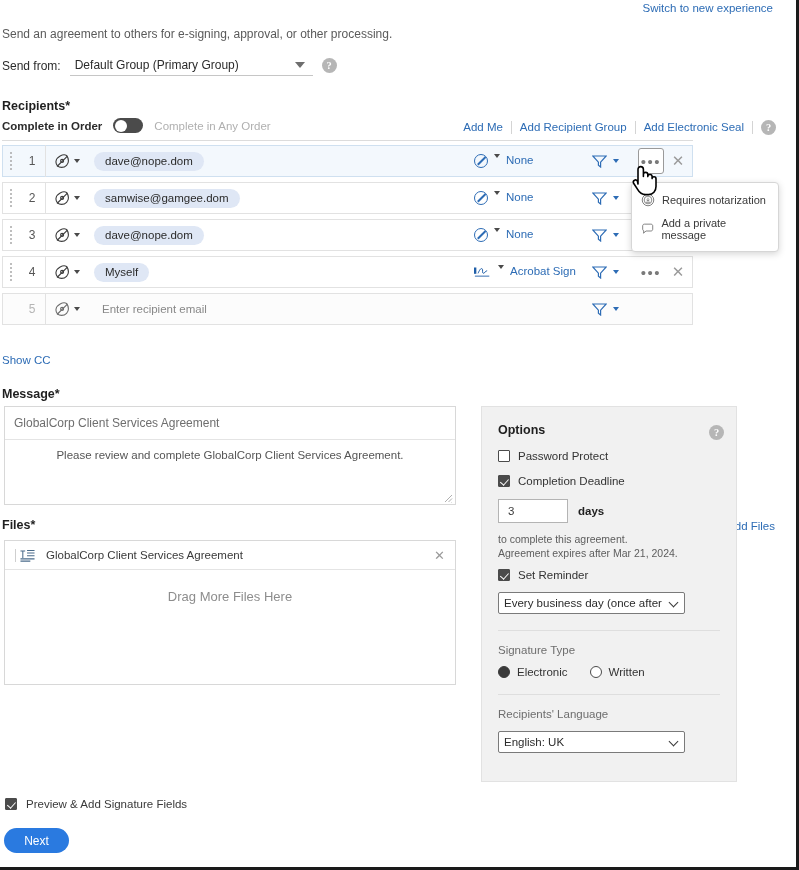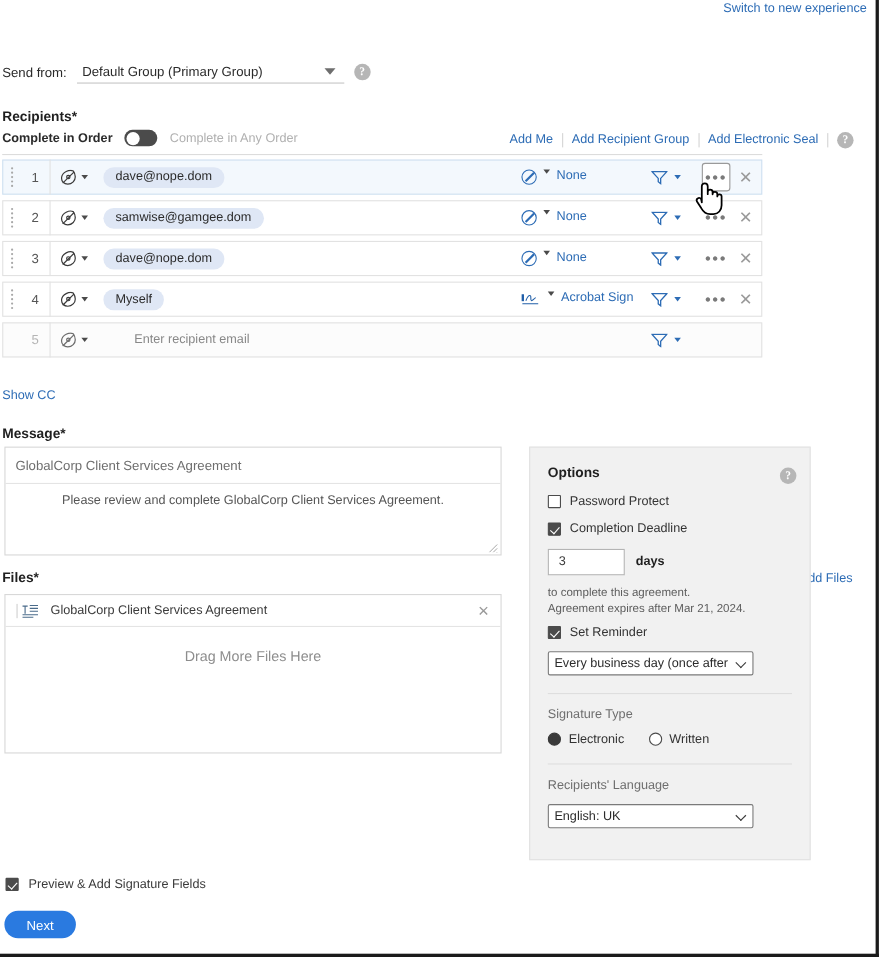--- a/index.html
+++ b/index.html
@@ -15,21 +15,21 @@
     width: 799px; height: 870px;
     background: #ffffff;
     border-right: 3px solid #1a1a1a;
     border-bottom: 3px solid #1a1a1a;
     overflow: hidden;
   }
   .inner { position: relative; width: 795px; height: 866px; padding: 0; }
 
   
   .switch-link {
-    position: absolute; right: 7px; top: 2px;
+    position: absolute; right: 22px; top: 2px;
     font-size: 11.5px; color: #2d6cb5; cursor: pointer; padding-left: 29px;
   }
   .h1 {
     position: absolute; left: 2px; top: 2px;
     font-size: 19px; color: #2b2b2b; font-weight: 400; letter-spacing: 0.1px;
   }
   .subtitle {
     position: absolute; left: 2px; top: 27px;
     font-size: 12px; color: #5a5a5a;
   }
@@ -122,21 +122,21 @@
   .chev {
     width: 0; height: 0; border-left: 3.5px solid transparent;
     border-right: 3.5px solid transparent; border-top: 4.5px solid #4a4a4a;
   }
   .chev.blue { border-top-color: #2d6cb5; }
   .chip {
     display: inline-flex; align-items: center; height: 19px;
     background: #dfe7f5; border-radius: 10px; padding: 0 11px;
     font-size: 11.5px; color: #2b2b2b; margin-left: 4px;
   }
-  .placeholder-txt { font-size: 11.5px; color: #888; margin-left: 32px; }
+  .placeholder-txt { font-size: 11.5px; color: #888; margin-left: 12px; }
 
   .rcp-right {
     position: absolute; right: 0; top: 0; height: 100%;
     display: flex; align-items: center; gap: 0;
   }
   .role-cell { display: flex; gap: 6px; width: 118px; cursor: pointer; }
   .role-label { font-size: 11.5px; color: #2d6cb5; }
   .ban {
     width: 14px; height: 14px; border-radius: 50%;
     border: 1.5px solid #2d6cb5; position: relative; flex: none;
@@ -292,20 +292,21 @@
     display: flex; align-items: center; justify-content: center; cursor: pointer;
   }
 </style>
 </head>
 <body>
 
 <div class="page">
 <div class="inner">
 
   <div class="switch-link">Switch to new experience</div>
+  <div class="subtitle">Send an agreement to others for e-signing, approval, or other processing.</div>
 
   <div class="sendfrom-row">
     <span class="sendfrom-label">Send from:</span>
     <div class="sendfrom-select">
       <span>Default Group (Primary Group)</span>
       <span class="caret"></span>
     </div>
     <div class="help-circle">?</div>
   </div>
 
@@ -508,20 +509,37 @@
                 <path d="M0.8 1 L14.2 1 L8.6 7.2 L8.6 12 L6.4 10.2 L6.4 7.2 Z" fill="none" stroke="#2d6cb5" stroke-width="1.2"></path>
               </svg>
           <span class="chev blue"></span>
         </div>
         <div class="more-btn"></div>
         <div class="x-btn"></div>
       </div>
     </div>
   </div>
 
+  <div class="ctx-menu">
+    <div class="ctx-item">
+      <svg width="14" height="14" viewBox="0 0 16 16">
+        <circle cx="8" cy="8" r="6.6" fill="none" stroke="#6d6d6d" stroke-width="1"></circle>
+        <circle cx="8" cy="8" r="4.4" fill="none" stroke="#6d6d6d" stroke-width="0.9"></circle>
+        <path d="M8 5.4 L8 9.2 M6.3 7.6 L8 9.4 L9.7 7.6" fill="none" stroke="#6d6d6d" stroke-width="0.9"></path>
+        <path d="M5.6 10.6 L10.4 10.6" stroke="#6d6d6d" stroke-width="0.9"></path>
+      </svg>
+      <span>Requires notarization</span>
+    </div>
+    <div class="ctx-item">
+      <svg width="14" height="14" viewBox="0 0 16 16">
+        <path d="M2 4.2 C2 3 3 2.2 4.2 2.2 L11.8 2.2 C13 2.2 14 3 14 4.2 L14 8.4 C14 9.6 13 10.4 11.8 10.4 L6 10.4 L3 13 L3.4 10.3 C2.6 10 2 9.3 2 8.4 Z" fill="none" stroke="#6d6d6d" stroke-width="1"></path>
+      </svg>
+      <span>Add a private message</span>
+    </div>
+  </div>
 
   <svg class="cursor" width="32" height="38" viewBox="0 0 32 38">
     <path d="M10 24 L10 9.5 C10 7.8 11.2 6.6 12.7 6.6 C14.2 6.6 15.4 7.8 15.4 9.5 L15.4 16.5
              L15.4 14.6 C15.4 13.3 16.4 12.4 17.6 12.4 C18.8 12.4 19.8 13.3 19.8 14.6 L19.8 16.6
              C19.8 15.4 20.8 14.5 22 14.5 C23.2 14.5 24.1 15.4 24.1 16.6 L24.1 18.6
              C24.1 17.6 25 16.8 26 16.8 C27.1 16.8 28 17.6 28 18.7 L28 26.5
              C28 31 25 34.6 20.6 34.6 L17.6 34.6 C13.6 34.6 11.4 32.6 9.6 29.4
              L5.6 23.2 C5 22 5.4 20.8 6.5 20.2 C7.5 19.6 8.8 20 9.4 21 Z" fill="#ffffff" stroke="#000000" stroke-width="1.6" stroke-linejoin="round"></path>
   </svg>
 

